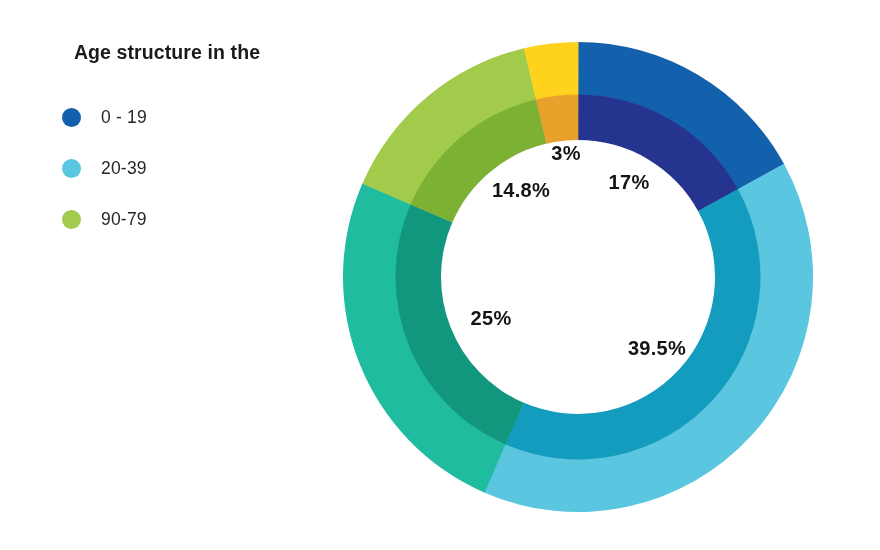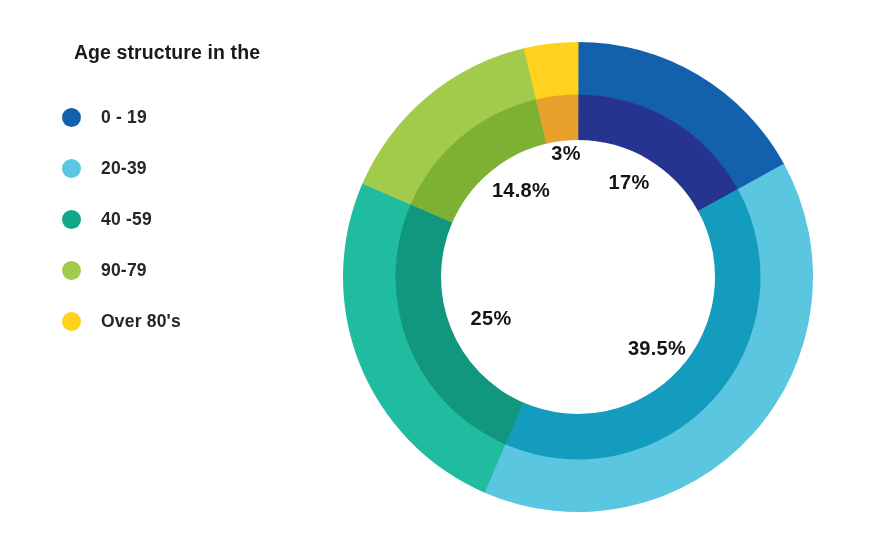--- a/index.html
+++ b/index.html
@@ -45,21 +45,20 @@
   #legend-list {
     list-style: none;
     margin: 0;
     padding: 0;
   }
 
   .legend-item {
     display: flex;
     align-items: center;
     height: 51px;
-    font-weight: bold;
   }
 
   .legend-swatch {
     width: 19px;
     height: 19px;
     border-radius: 50%;
     flex: 0 0 auto;
     margin-right: 20px;
   }
 
@@ -106,30 +105,22 @@
     <ul id="legend-list">
         <li class="legend-item">
           <span class="legend-swatch" style="background: rgb(19, 97, 172);"></span>
           <span class="legend-label">0 - 19</span>
         </li>
         <li class="legend-item">
           <span class="legend-swatch" style="background: rgb(91, 198, 223);"></span>
           <span class="legend-label">20-39</span>
         </li>
         <li class="legend-item">
-          <span class="legend-swatch" style="background: rgb(16, 168, 138);"></span>
-          <span class="legend-label">40 -59</span>
-        </li>
-        <li class="legend-item">
           <span class="legend-swatch" style="background: rgb(162, 203, 75);"></span>
           <span class="legend-label">90-79</span>
-        </li>
-        <li class="legend-item">
-          <span class="legend-swatch" style="background: rgb(255, 210, 30);"></span>
-          <span class="legend-label">Over 80's</span>
         </li>
       </ul>
   </div>
 
   <div id="donut-wrap">
     <svg id="donut-svg" width="880" height="550" viewBox="0 0 880 550">
       <g id="slice-layer">
           <g>
             <path class="slice-band" d="M 578 42 A 235 235 0 0 1 784.1687288734219 164.2194376910743 L 737.6711006594161 189.65505387138518 A 182 182 0 0 0 578 95 Z" fill="#1361AC"></path>
             <path class="slice-band" d="M 578 94.5 A 182.5 182.5 0 0 1 738.1097575293595 189.41509522817472 L 698.1919823645055 211.2513317603284 A 137 137 0 0 0 578 140 Z" fill="#25348E"></path>

